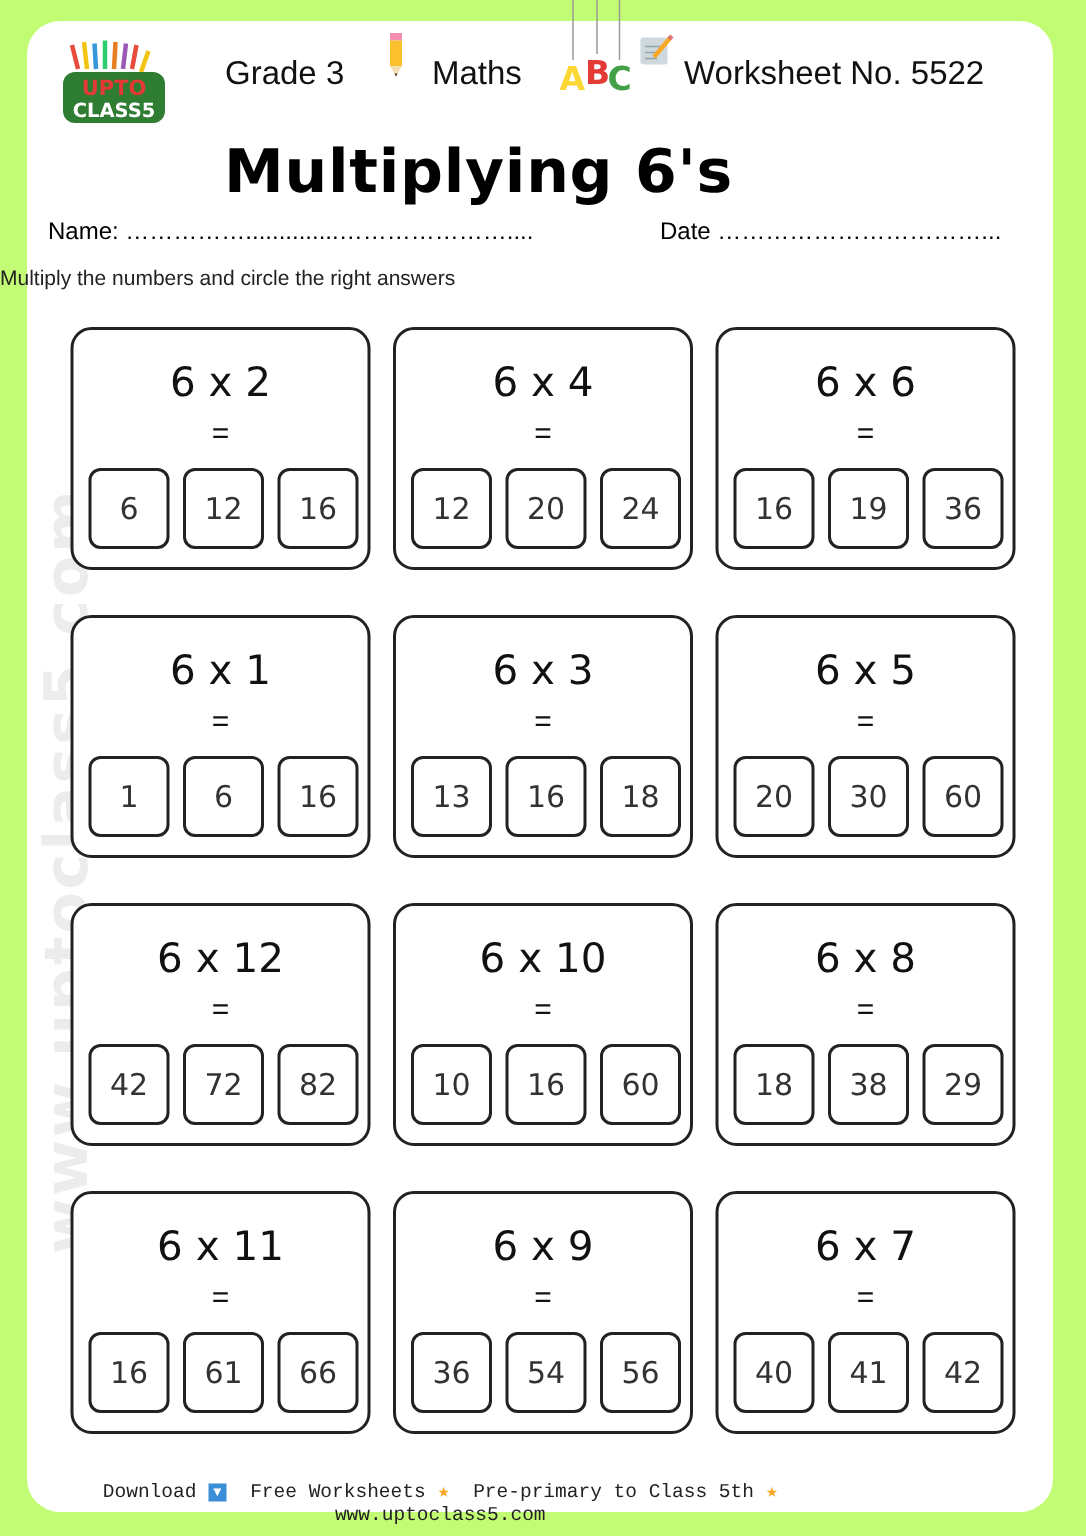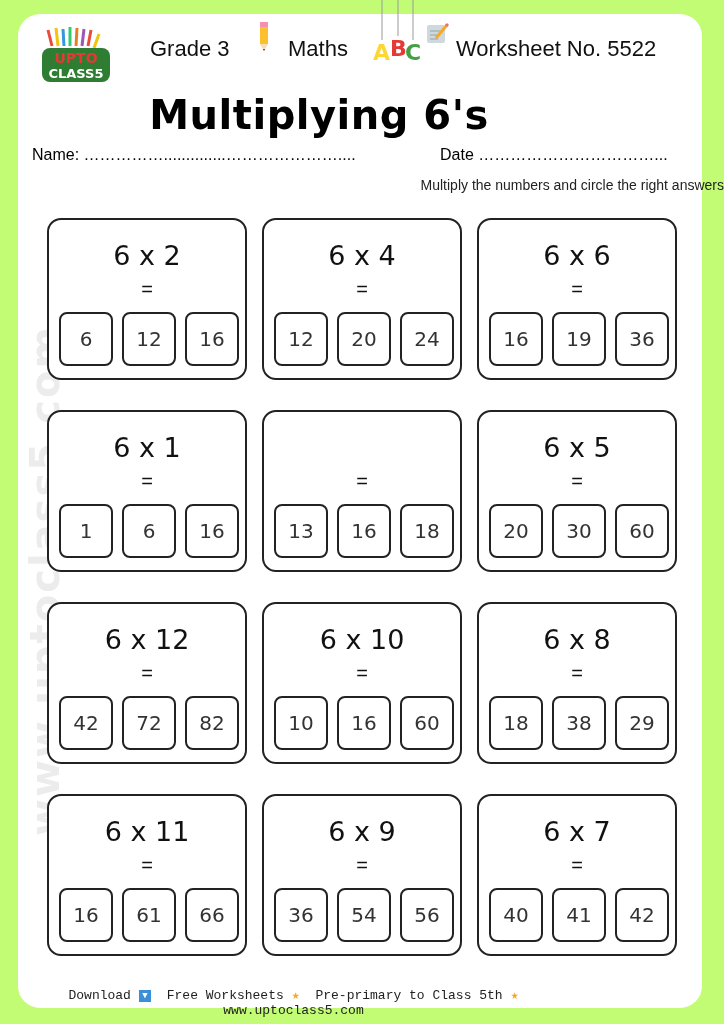--- a/index.html
+++ b/index.html
@@ -3,21 +3,21 @@
 <meta charset="utf-8">
 <style>
   html, body { margin:0; padding:0; }
   body { width:724px; height:1024px; background:#c2fc74; position:relative; overflow:hidden; font-family:"Liberation Sans", sans-serif; }
   .sheet { position:absolute; left:18px; top:14px; width:684px; height:994px; background:#fff; border-radius:22px; }
   .watermark { position:absolute; left:22px; top:200px; width:36px; height:760px; color:#ececec; font-weight:bold; font-size:40px; writing-mode:vertical-rl; transform:rotate(180deg); letter-spacing:2px; font-family:"DejaVu Sans", sans-serif; text-align:center; }
   .logo { position:absolute; left:38px; top:26px; width:76px; height:60px; }
   .hdr-item { position:absolute; top:36px; font-size:22px; color:#111; }
   .title { position:absolute; left:0; width:638px; top:92px; text-align:center; font-size:40px; font-weight:bold; color:#000; font-family:"DejaVu Sans", sans-serif; letter-spacing:0.5px; }
   .namerow { position:absolute; top:146px; font-size:16px; color:#000000; }
-  .instr { position:absolute; top:177px; left:0; width:724px; text-align:right; font-size:14px; color:#222; }
+  .instr { position:absolute; top:177px; left:0; width:724px; text-align:left; font-size:14px; color:#222; }
   .grid { position:absolute; left:47px; top:218px; display:grid; grid-template-columns:200px 200px 200px; column-gap:15px; row-gap:30px; }
   .card { width:196px; height:158px; border:2px solid #222; border-radius:14px; background:#fff; position:relative; }
   .q { position:absolute; top:20px; left:0; width:100%; text-align:center; font-size:27px; color:#111; font-family:"DejaVu Sans", sans-serif; }
   .eq { position:absolute; top:58px; left:0; width:100%; text-align:center; font-size:20px; color:#111; }
   .opts { position:absolute; left:10px; top:92px; display:flex; gap:9px; }
   .opt { width:50px; height:50px; border:2px solid #222; border-radius:8px; display:flex; align-items:center; justify-content:center; font-size:20px; color:#333; font-family:"DejaVu Sans", sans-serif; }
   .footer { position:absolute; top:987px; left:0; width:587px; text-align:center; font-size:13px; color:#222;font-family:Liberation Mono, monospace; }
   .footer span { margin:0 4px; }
   .star { color:#f5a623; }
   .dl { display:inline-block; width:12px; height:12px; background:#3b8ed8; color:#fff; font-size:9px; line-height:12px; text-align:center; vertical-align:middle; }
@@ -116,20 +116,21 @@
   <div class="card">
       <div class="q">6 x 1</div>
       <div class="eq">=</div>
       <div class="opts">
         <div class="opt">1</div>
         <div class="opt">6</div>
         <div class="opt">16</div>
       </div>
     </div>
   <div class="card">
+      <div class="q">6 x 3</div>
       <div class="eq">=</div>
       <div class="opts">
         <div class="opt">13</div>
         <div class="opt">16</div>
         <div class="opt">18</div>
       </div>
     </div>
   <div class="card">
       <div class="q">6 x 5</div>
       <div class="eq">=</div>

